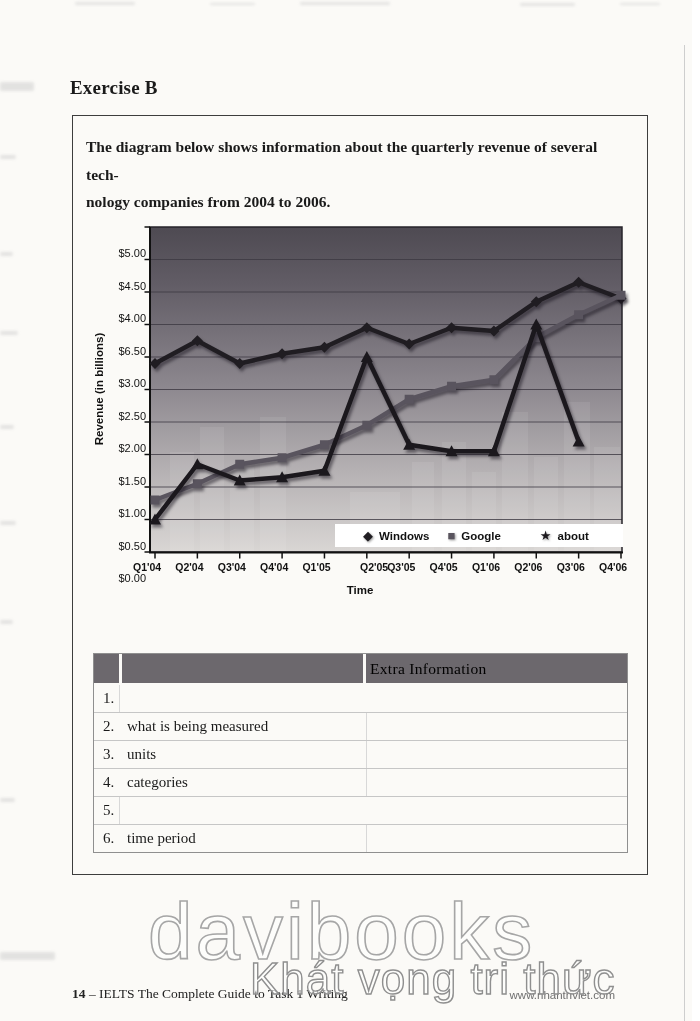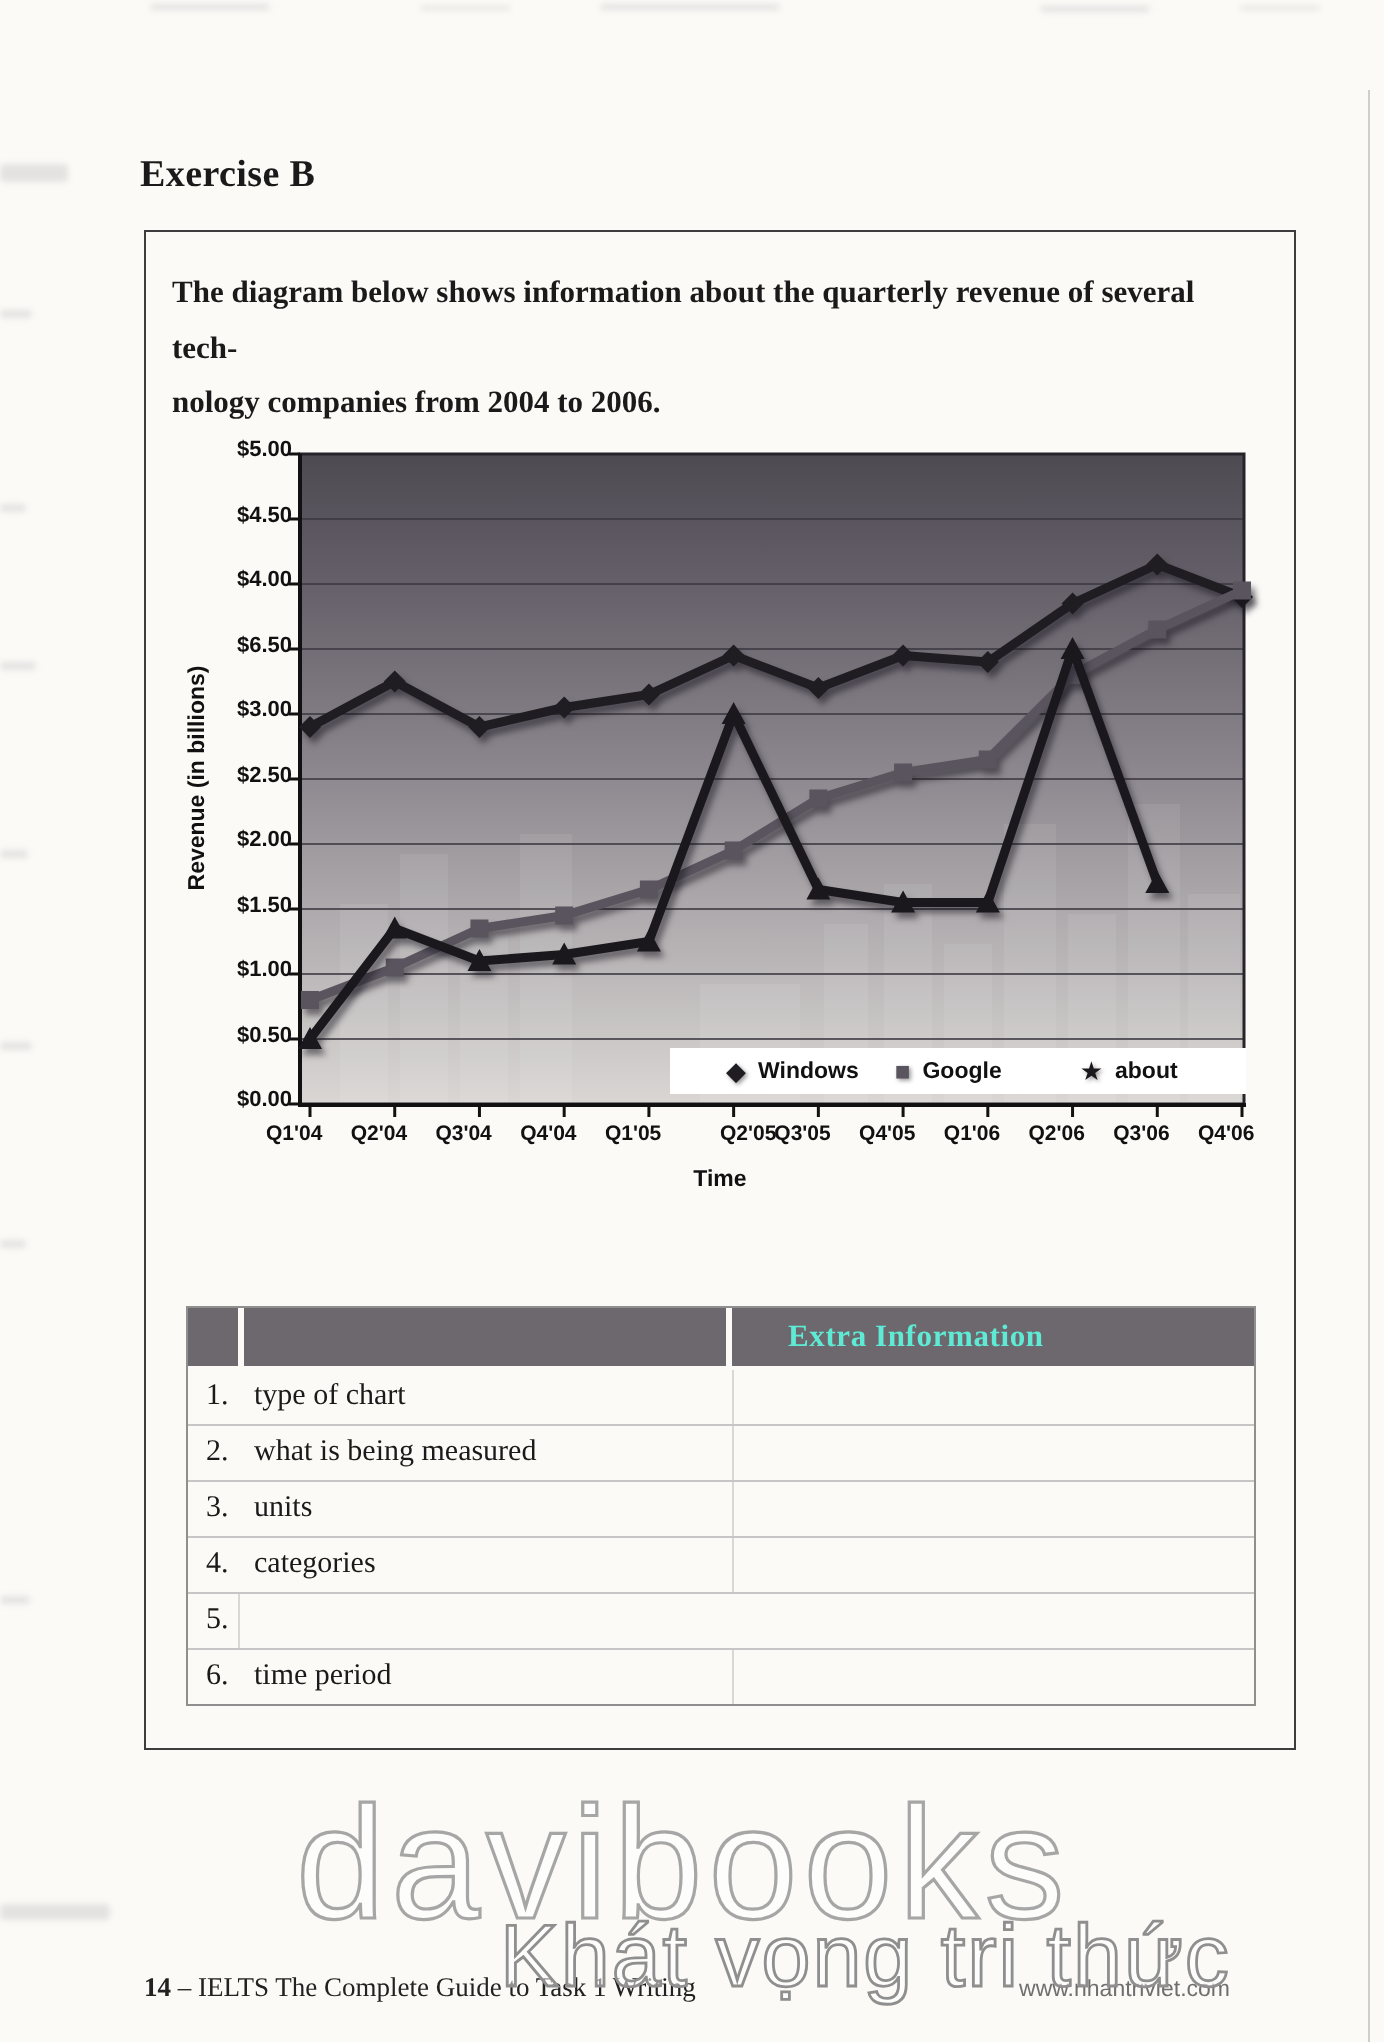--- a/index.html
+++ b/index.html
@@ -13,40 +13,40 @@
   
   .ex-box{position:absolute;left:72px;top:115px;width:574px;height:758px;border:1.6px solid #3d3d3d;background:transparent;}
   .prompt{position:absolute;left:86px;top:133px;width:545px;font-size:15.5px;font-weight:bold;line-height:27.5px;}
   
   .plot-bg{position:absolute;left:150px;top:227px;width:472px;height:325px;
            background:linear-gradient(180deg,#4e4a52 0%,#625d66 18%,#8b868d 48%,#b5b1b3 75%,#d9d6d4 100%);overflow:hidden;}
   .deco-bar{position:absolute;background:#ffffff;opacity:.08;}
   .chart-svg{position:absolute;left:140px;top:227px;width:492px;height:340px;overflow:visible;}
   .series{filter:drop-shadow(2.5px 3px 1.5px rgba(20,15,25,.5));}
   .ytick{position:absolute;left:85px;width:61px;text-align:right;font-family:"Liberation Sans",sans-serif;
-         font-size:11px;font-weight:bold;color:#111;}
+         font-size:11px;font-weight:normal;color:#111;margin-top:28px;}
   .xtick{position:absolute;width:44px;font-family:"Liberation Sans",sans-serif;
          font-size:10.5px;font-weight:bold;color:#111;top:561px;}
   .y-title{position:absolute;left:99px;top:389px;transform:translate(-50%,-50%) rotate(-90deg);
            font-family:"Liberation Sans",sans-serif;font-size:11.5px;font-weight:bold;white-space:nowrap;color:#111;}
   .x-title{position:absolute;left:330px;top:584px;width:60px;text-align:center;
            font-family:"Liberation Sans",sans-serif;font-size:11.5px;font-weight:bold;color:#111;}
   .legend{position:absolute;left:335px;top:524px;width:288px;height:23px;background:#ffffff;
           display:flex;align-items:center;}
   .legend-item{display:flex;align-items:center;}
   .legend-marker{font-size:13px;line-height:13px;filter:drop-shadow(1px 1.5px 1px rgba(0,0,0,.4));}
   .legend-label{margin-left:6px;font-family:"Liberation Sans",sans-serif;font-size:11.5px;font-weight:bold;color:#111;}
   
   .info-table{position:absolute;left:93px;top:653px;width:535px;height:200px;border:1px solid #8f8f8f;
               display:flex;flex-direction:column;box-sizing:border-box;}
   .thead{display:flex;height:29px;margin-bottom:2px;}
   .th{background:#6c686d;}
   .th-num{width:25px;margin-right:3px;}
   .th-label{flex:1;margin-right:3px;}
-  .th-value{width:261px;display:flex;align-items:center;color:#5eead4;font-size:15.5px;padding-left:28px;box-sizing:border-box;letter-spacing:.3px;font-weight:bold;}
+  .th-value{width:261px;display:flex;align-items:center;color:#000000;font-size:15.5px;padding-left:4px;box-sizing:border-box;letter-spacing:.3px;}
   .tbody{flex:1;display:flex;flex-direction:column;}
   .trow{flex:1;display:flex;align-items:center;border-top:1px solid #c6c6c6;font-size:15px;}
   .trow:first-child{border-top:none;}
   .tnum{width:25px;padding-left:9px;box-sizing:border-box;}
   .tlabel{flex:1;padding-left:8px;}
   .tvalue{width:261px;height:100%;border-left:1px solid #d8d8d8;box-sizing:border-box;}
   
   .footer-left{position:absolute;left:72px;top:986px;font-size:13.5px;color:#222;z-index:3;}
   .footer-left b{font-weight:bold;}
   .footer-url{position:absolute;right:77px;top:989px;font-family:"Liberation Sans",sans-serif;
@@ -231,21 +231,20 @@
 
   <div class="info-table">
     <div class="thead">
       <div class="th th-num"></div>
       <div class="th th-label"></div>
       <div class="th th-value">Extra Information</div>
     </div>
     <div class="tbody">
       <div class="trow">
         <div class="tnum">1.</div>
-        <div class="tlabel">type of chart</div>
         <div class="tvalue"></div>
       </div>
       <div class="trow">
         <div class="tnum">2.</div>
         <div class="tlabel">what is being measured</div>
         <div class="tvalue"></div>
       </div>
       <div class="trow">
         <div class="tnum">3.</div>
         <div class="tlabel">units</div>

